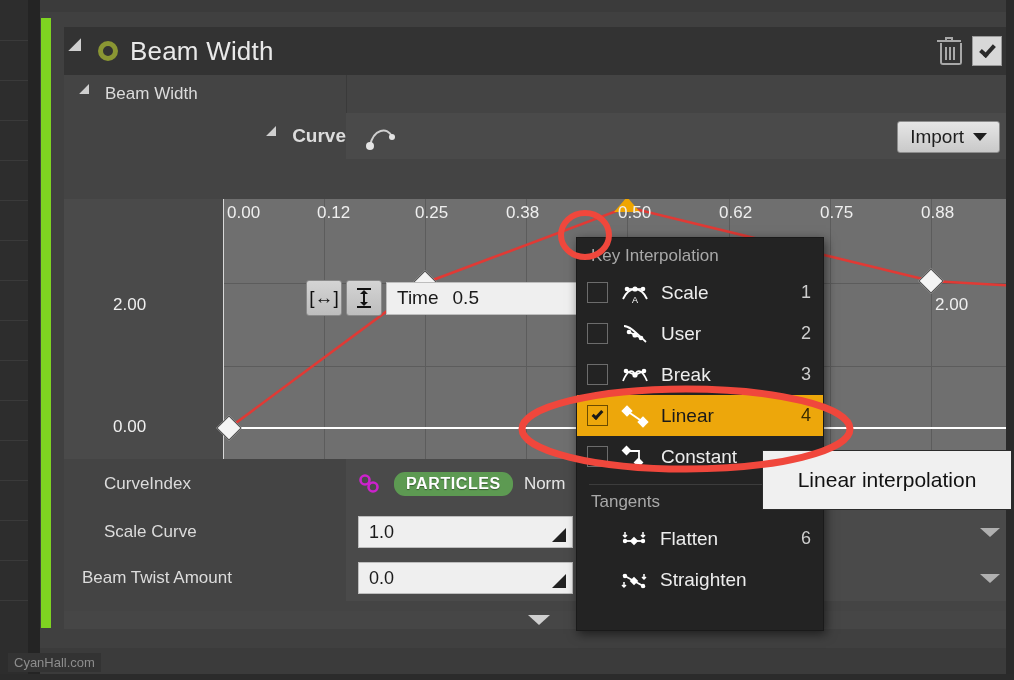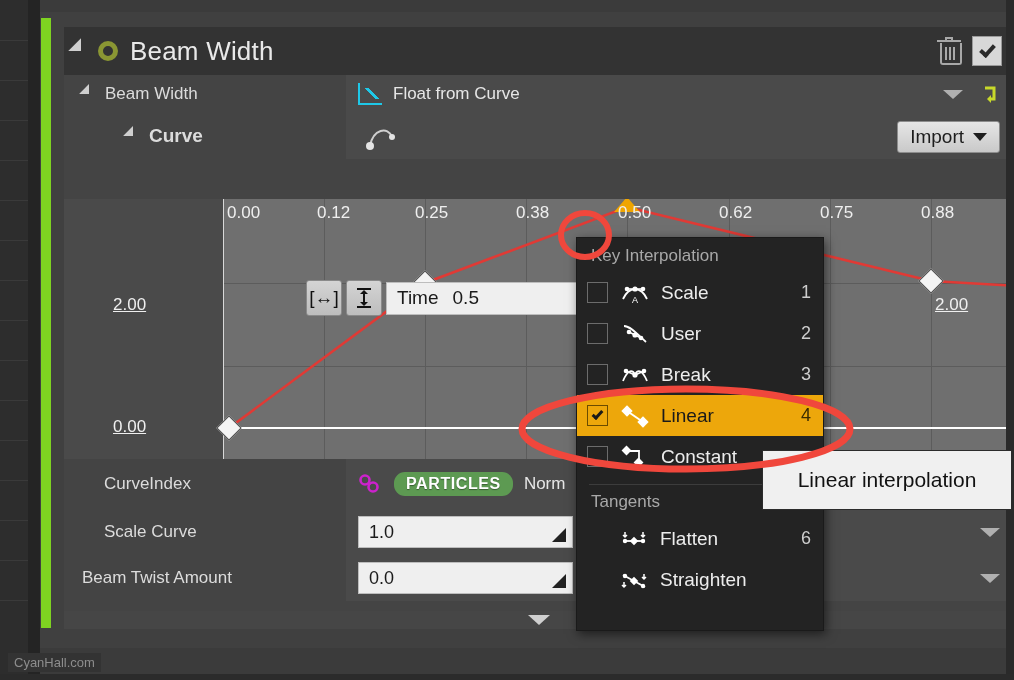--- a/index.html
+++ b/index.html
@@ -96,21 +96,21 @@
     color:#dcdcdc; font-size:17px; background:#444444;
   }
   .prow .valuecell {
     flex:1; height:38px; display:flex; align-items:center; background:#4a4a4a;
     padding-left:12px; color:#e6e6e6; font-size:17px; position:relative;
   }
   .divider-v { position:absolute; left:282px; top:0; width:1px; height:100%; background:#3a3a3a; }
 
   .ind1 { padding-left:18px; }
   .ind2 { padding-left:40px; }
-  .ind3 { padding-left:62px; }
+  .ind3 { padding-left:62px;justify-content:flex-end; }
   .tri-sm {
     width:0;height:0;
     border-top:7px solid #cfcfcf;
     border-right:7px solid transparent;
     border-bottom:7px solid transparent;
     border-left:7px solid transparent;
     transform: rotate(-45deg); margin-right:9px; flex:0 0 auto; cursor:pointer;
   }
   .bold-lbl { font-weight:bold; font-size:19px; }
 
@@ -166,21 +166,21 @@
     background:#6f6f6f;
     margin-left:19px;
   }
   .gl-v { position:absolute; top:0; width:1px; height:260px; background:#5c5c5c; }
   .gl-h { position:absolute; left:0; width:810px; height:1px; background:#5c5c5c; }
   .axis-v { position:absolute; top:0; width:1px; height:260px; background:#d8d8d8; }
   .axis-h { position:absolute; left:0; width:810px; height:2px; background:#ffffff; }
   .xlabel {
     position:absolute; top:4px; color:#efefef; font-size:17px;
   }
-  .ylabel { position:absolute; color:#efefef; font-size:17px;text-decoration:underline; }
+  .ylabel { position:absolute; color:#efefef; font-size:17px; }
   .key-diamond {
     position:absolute; width:18px;height:18px; background:#f4f4f4;
     border:1px solid #4d4d4d; transform:rotate(45deg);
   }
   .key-tri {
     position:absolute; width:0;height:0;
     border-left:13px solid transparent; border-right:13px solid transparent;
     border-bottom:15px solid #f0a500;
   }
   .graph-left-pad { position:absolute; left:0; top:0; width:140px; height:260px; background:#4a4a4a;}
@@ -333,33 +333,20 @@
     </div>
 
     <div class="rows">
 
       <div class="prow">
         <div class="labelcell ind1">
           <div class="tri-sm"></div>
           <span>Beam Width</span>
         </div>
         <div class="divider-v"></div>
-        <div class="valuecell">
-          <span class="chart-icon"></span>
-          <span>Float from Curve</span>
-          <div class="row-right">
-            <div class="dd-arrow"></div>
-            <div class="reset-icon">
-              <svg width="19" height="20" viewBox="0 0 19 20">
-                <path d="M4 4 H13 V15 H9" stroke="#c8d92a" stroke-width="3" fill="none"></path>
-                <path d="M10 11 L6 15 L10 19 Z" fill="#c8d92a"></path>
-              </svg>
-            </div>
-          </div>
-        </div>
       </div>
 
 
       <div class="prow curve-head">
         <div class="labelcell ind3">
           <div class="tri-sm"></div>
           <span class="bold-lbl">Curve</span>
         </div>
         <div class="divider-v"></div>
         <div class="valuecell" style="padding-left:0">
@@ -401,21 +388,21 @@
         </svg>
 
         <div class="key-diamond" style="left:-3px; top:220px;"></div>
         <div class="key-diamond" style="left:193px; top:75px;"></div>
         <div class="key-tri" style="left:391px; top:-2px;"></div>
         <div class="key-diamond" style="left:699px; top:73px;"></div>
 
         <div class="xlabel" style="left:4px">0.00</div>
         <div class="xlabel" style="left:94px">0.12</div>
         <div class="xlabel" style="left:192px">0.25</div>
-        <div class="xlabel" style="left:293px">0.38</div>
+        <div class="xlabel" style="left:283px">0.38</div>
         <div class="xlabel" style="left:395px">0.50</div>
         <div class="xlabel" style="left:496px">0.62</div>
         <div class="xlabel" style="left:597px">0.75</div>
         <div class="xlabel" style="left:698px">0.88</div>
         <div class="xlabel" style="left:799px">1.00</div>
 
         <div class="ylabel" style="left:-110px; top:96px">2.00</div>
         <div class="ylabel" style="left:-110px; top:218px">0.00</div>
         <div class="ylabel" style="left:712px; top:96px">2.00</div>
       </div>

